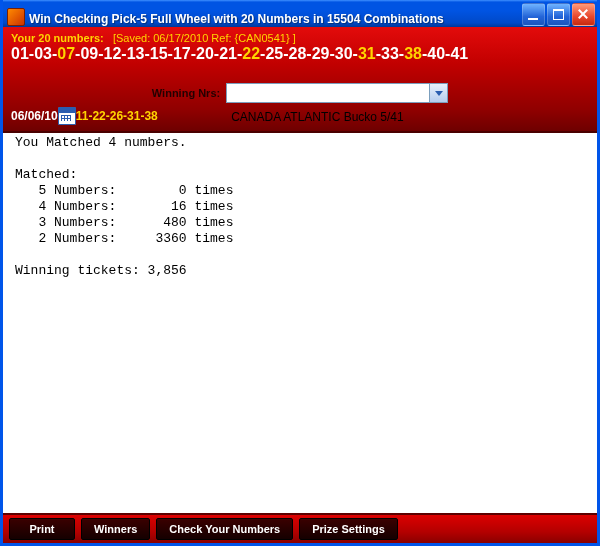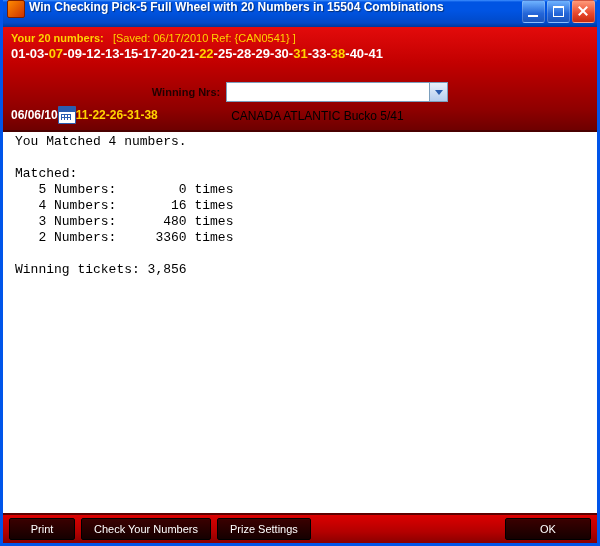--- a/index.html
+++ b/index.html
@@ -8,21 +8,21 @@
   
   .window{
     width:600px;height:546px;box-sizing:border-box;
     border:3px solid #0055ea;border-top:none;
     background:#fff;
     display:flex;flex-direction:column;
   }
   .titlebar{
     height:26px;flex:0 0 26px;
     background:linear-gradient(to bottom,#3f90ff 0%,#0054e3 8%,#0054e3 40%,#0049c8 88%,#003ca6 100%);
-    display:flex;align-items:flex-start;color:#fff;font-weight:bold;
+    display:flex;align-items:flex-end;color:#fff;font-weight:bold;
     padding:0 2px 0 4px;gap:4px;font-size:12px;
     border-bottom:1px solid #003a9e;
   }
   .titlebar .app-icon{
     width:16px;height:16px;flex:0 0 16px;
     background:linear-gradient(135deg,#ff8a00,#cc3200);
     border:1px solid #7a1e00;border-radius:2px;
   }
   .titlebar .title-text{flex:1;text-shadow:1px 1px 1px #00307a;white-space:nowrap;overflow:hidden;}
   .winbtns{display:flex;gap:2px;}
@@ -44,21 +44,21 @@
   
   .redhdr{
     background:linear-gradient(to bottom,#e30b0b 0%,#c20000 35%,#8f0000 80%,#6e0000 100%);
     border-bottom:2px solid #4a0000;
     padding:4px 8px 6px 8px;
     color:#fff;
   }
   .row-numbers{line-height:15px;}
   .lbl-yellow{color:#ffd400;font-weight:bold;}
   .lbl-saved{color:#ffd400;font-weight:normal;}
-  .nums{font-weight:bold;font-size:13px;letter-spacing:0;}
+  .nums{font-weight:bold;font-size:16px;letter-spacing:0;}
   .nums span{display:inline;}
   .nums .plain{color:#ffffff;}
   .nums .hit{color:#ffd400;}
 
   .row-select{margin-top:20px;display:flex;align-items:center;gap:6px;justify-content:center;}
   .lbl-dark{color:#230000;font-weight:bold;}
   .fake-select{
     background:#fff;color:#000;border:1px solid #7b9ebd;height:20px;box-sizing:border-box;
     display:flex;align-items:center;width:222px;font-size:12px;
   }
@@ -90,21 +90,21 @@
   }
 
   
   .btnbar{
     flex:0 0 28px;height:28px;background:linear-gradient(to bottom,#dc0000,#b40000 60%,#8a0000);
     border-top:2px solid #5c0000;display:flex;align-items:center;padding:0 6px;gap:6px;
   }
   .btnbar .spacer{flex:1;}
   .bbtn{
     background:linear-gradient(to bottom,#3a0000,#150000);
-    border:1px solid #000;color:#fff;font-size:11px;font-weight:normal;
+    border:1px solid #000;color:#fff;font-size:11px;font-weight:bold;
     height:20px;padding:0 12px;border-radius:2px;display:flex;align-items:center;justify-content:center;
     min-width:40px;
   }
 </style>
 </head>
 <body>
 
 <div class="window">
 
   <div class="titlebar">
@@ -146,19 +146,19 @@
 Matched:
    5 Numbers:        0 times
    4 Numbers:       16 times
    3 Numbers:      480 times
    2 Numbers:     3360 times
 
 Winning tickets: 3,856</div>
 
   <div class="btnbar">
     <div class="bbtn">Print</div>
+    <div class="bbtn">Winners</div>
     <div class="bbtn">Check Your Numbers</div>
     <div class="bbtn">Prize Settings</div>
     <div class="spacer"></div>
-    <div class="bbtn" style="min-width:60px">OK</div>
   </div>
 
 </div>
 
 </body></html>

